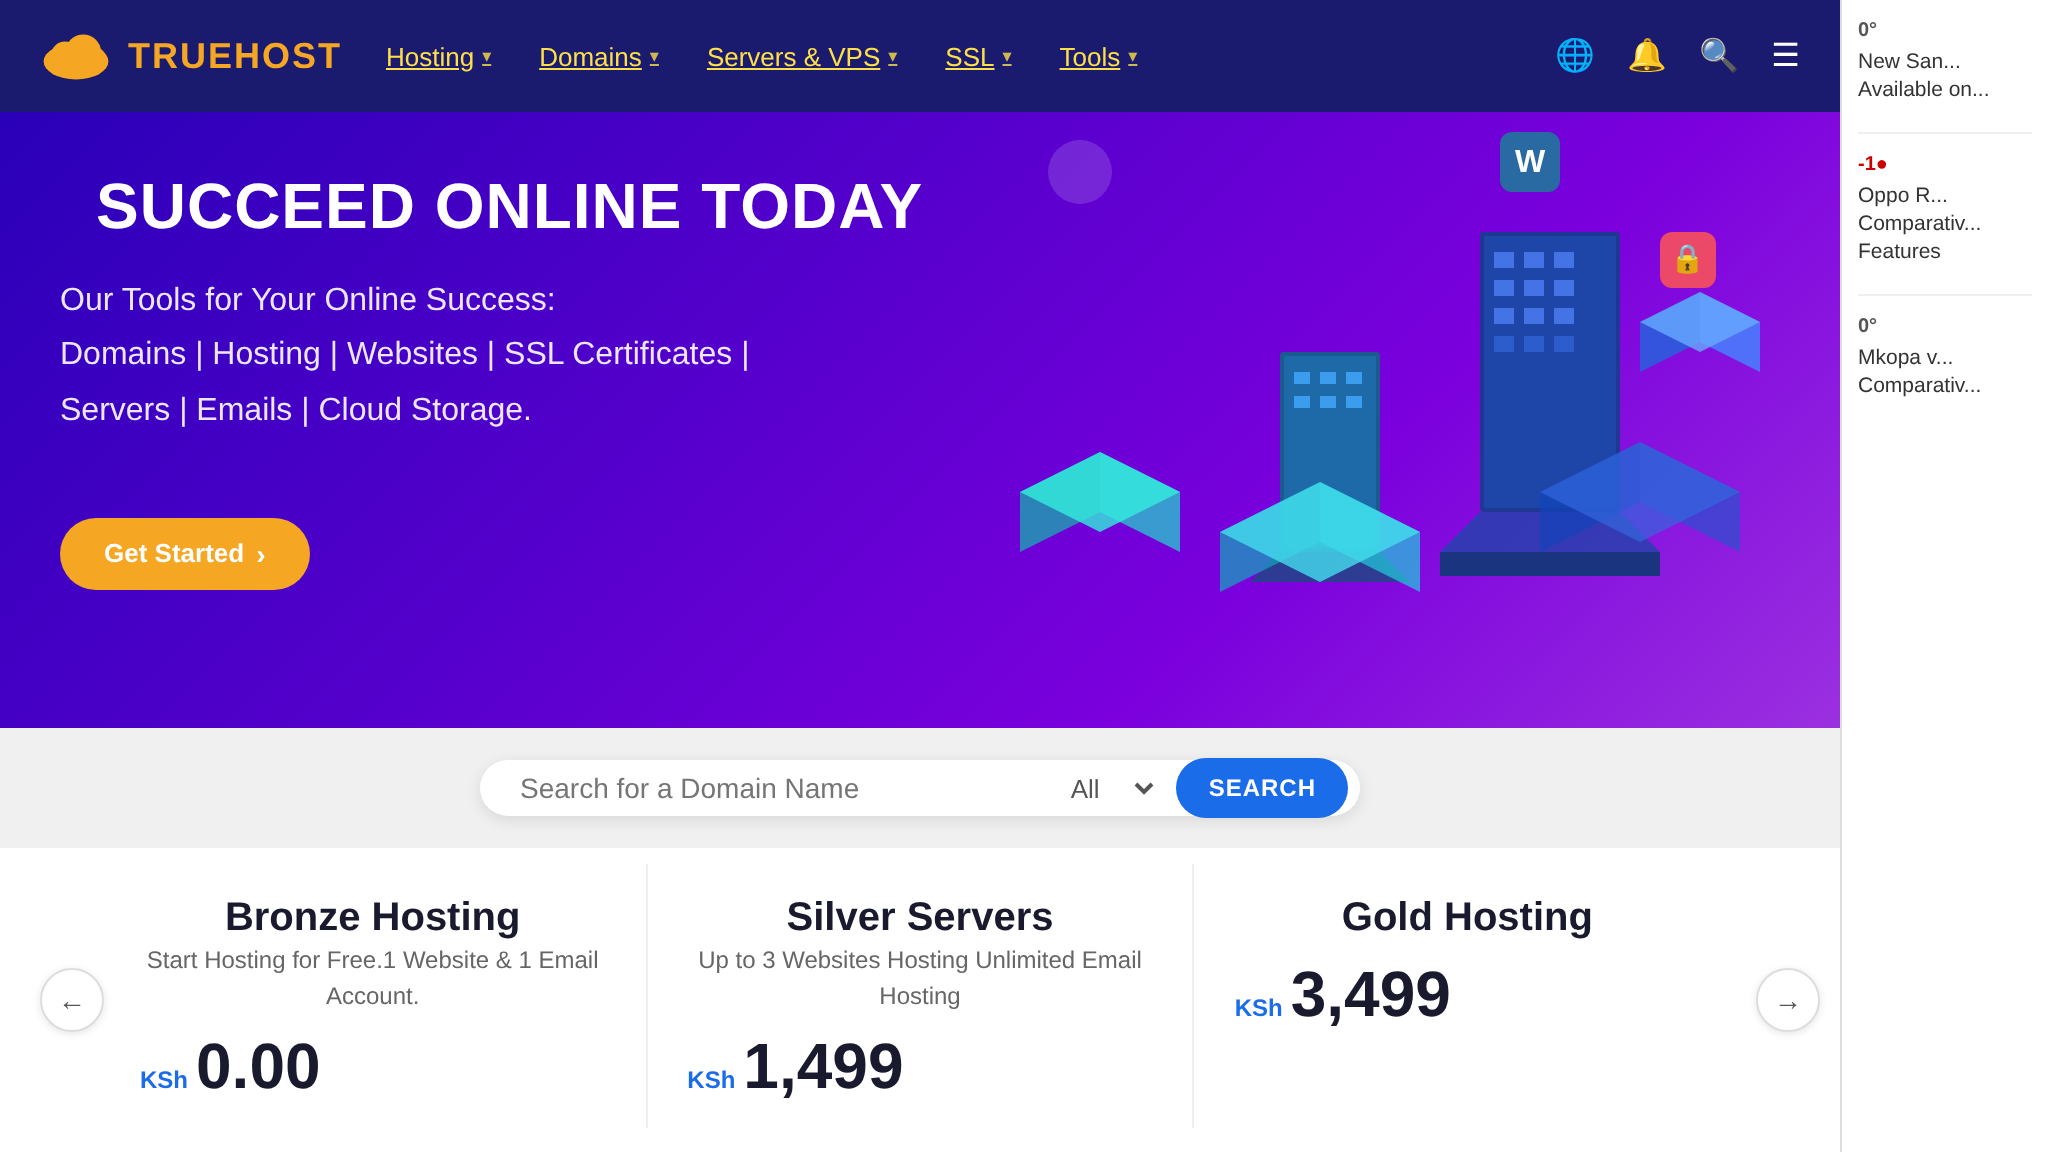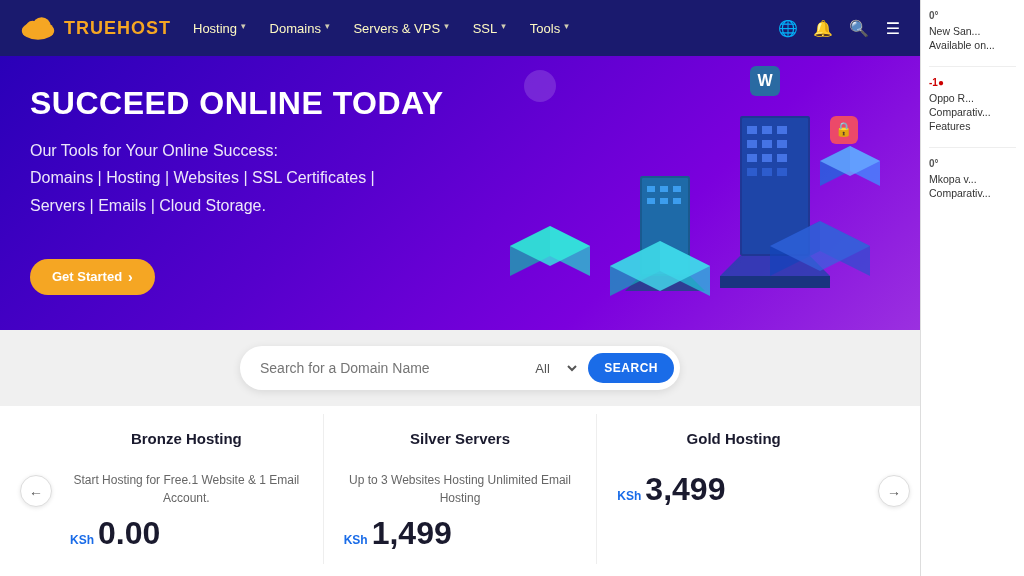--- a/index.html
+++ b/index.html
@@ -40,28 +40,29 @@
       font-weight: 800;
       letter-spacing: 1px;
     }
     .nav-links {
       display: flex;
       align-items: center;
       gap: 4px;
       flex: 1;
     }
     .nav-item {
-      color: #fef9c3;
+      color: #fde047;
       font-size: 13px;
       padding: 8px 10px;
       display: flex;
-      align-items: flex-start;
+      align-items: center;
       gap: 4px;
       cursor: pointer;
       white-space: nowrap;
+      text-decoration: underline;
     }
     .nav-item .chevron {
       font-size: 9px;
       opacity: 0.8;
     }
     .nav-icons {
       display: flex;
       align-items: center;
       gap: 16px;
     }
@@ -89,20 +90,21 @@
       flex: 1;
     }
     .hero-title {
       color: white;
       font-size: 32px;
       font-weight: 900;
       line-height: 1.1;
       text-transform: uppercase;
       letter-spacing: 0.5px;
       margin-bottom: 16px;
+      margin-left: 18px;
     }
     .hero-subtitle {
       color: rgba(255,255,255,0.9);
       font-size: 16px;
       line-height: 1.7;
       margin-bottom: 24px;
     }
     .hero-subtitle span {
       display: block;
     }
@@ -140,21 +142,21 @@
       padding: 16px 0;
       display: flex;
       justify-content: center;
     }
     .domain-search-bar {
       background: white;
       border-radius: 30px;
       display: flex;
       align-items: center;
       width: 440px;
-      height: 44px;
+      height: 28px;
       padding: 0 6px 0 20px;
       box-shadow: 0 2px 8px rgba(0,0,0,0.1);
     }
     .domain-input {
       flex: 1;
       border: none;
       outline: none;
       font-size: 14px;
       color: #999;
       background: transparent;
@@ -224,24 +226,24 @@
       justify-content: space-around;
     }
     .hosting-card {
       flex: 1;
       padding: 16px 20px 12px;
       border-right: 1px solid #eee;
       text-align: center;
     }
     .hosting-card:last-child { border-right: none; }
     .card-title {
-      font-size: 15px;
+      font-size: 20px;
       font-weight: 800;
       color: #1a1a2e;
-      margin-bottom: 24px;
+      margin-bottom: 0;
     }
     .card-desc {
       font-size: 12px;
       color: #666;
       line-height: 1.5;
       min-height: 36px;
     }
     .card-price {
       display: flex;
       align-items: baseline;

